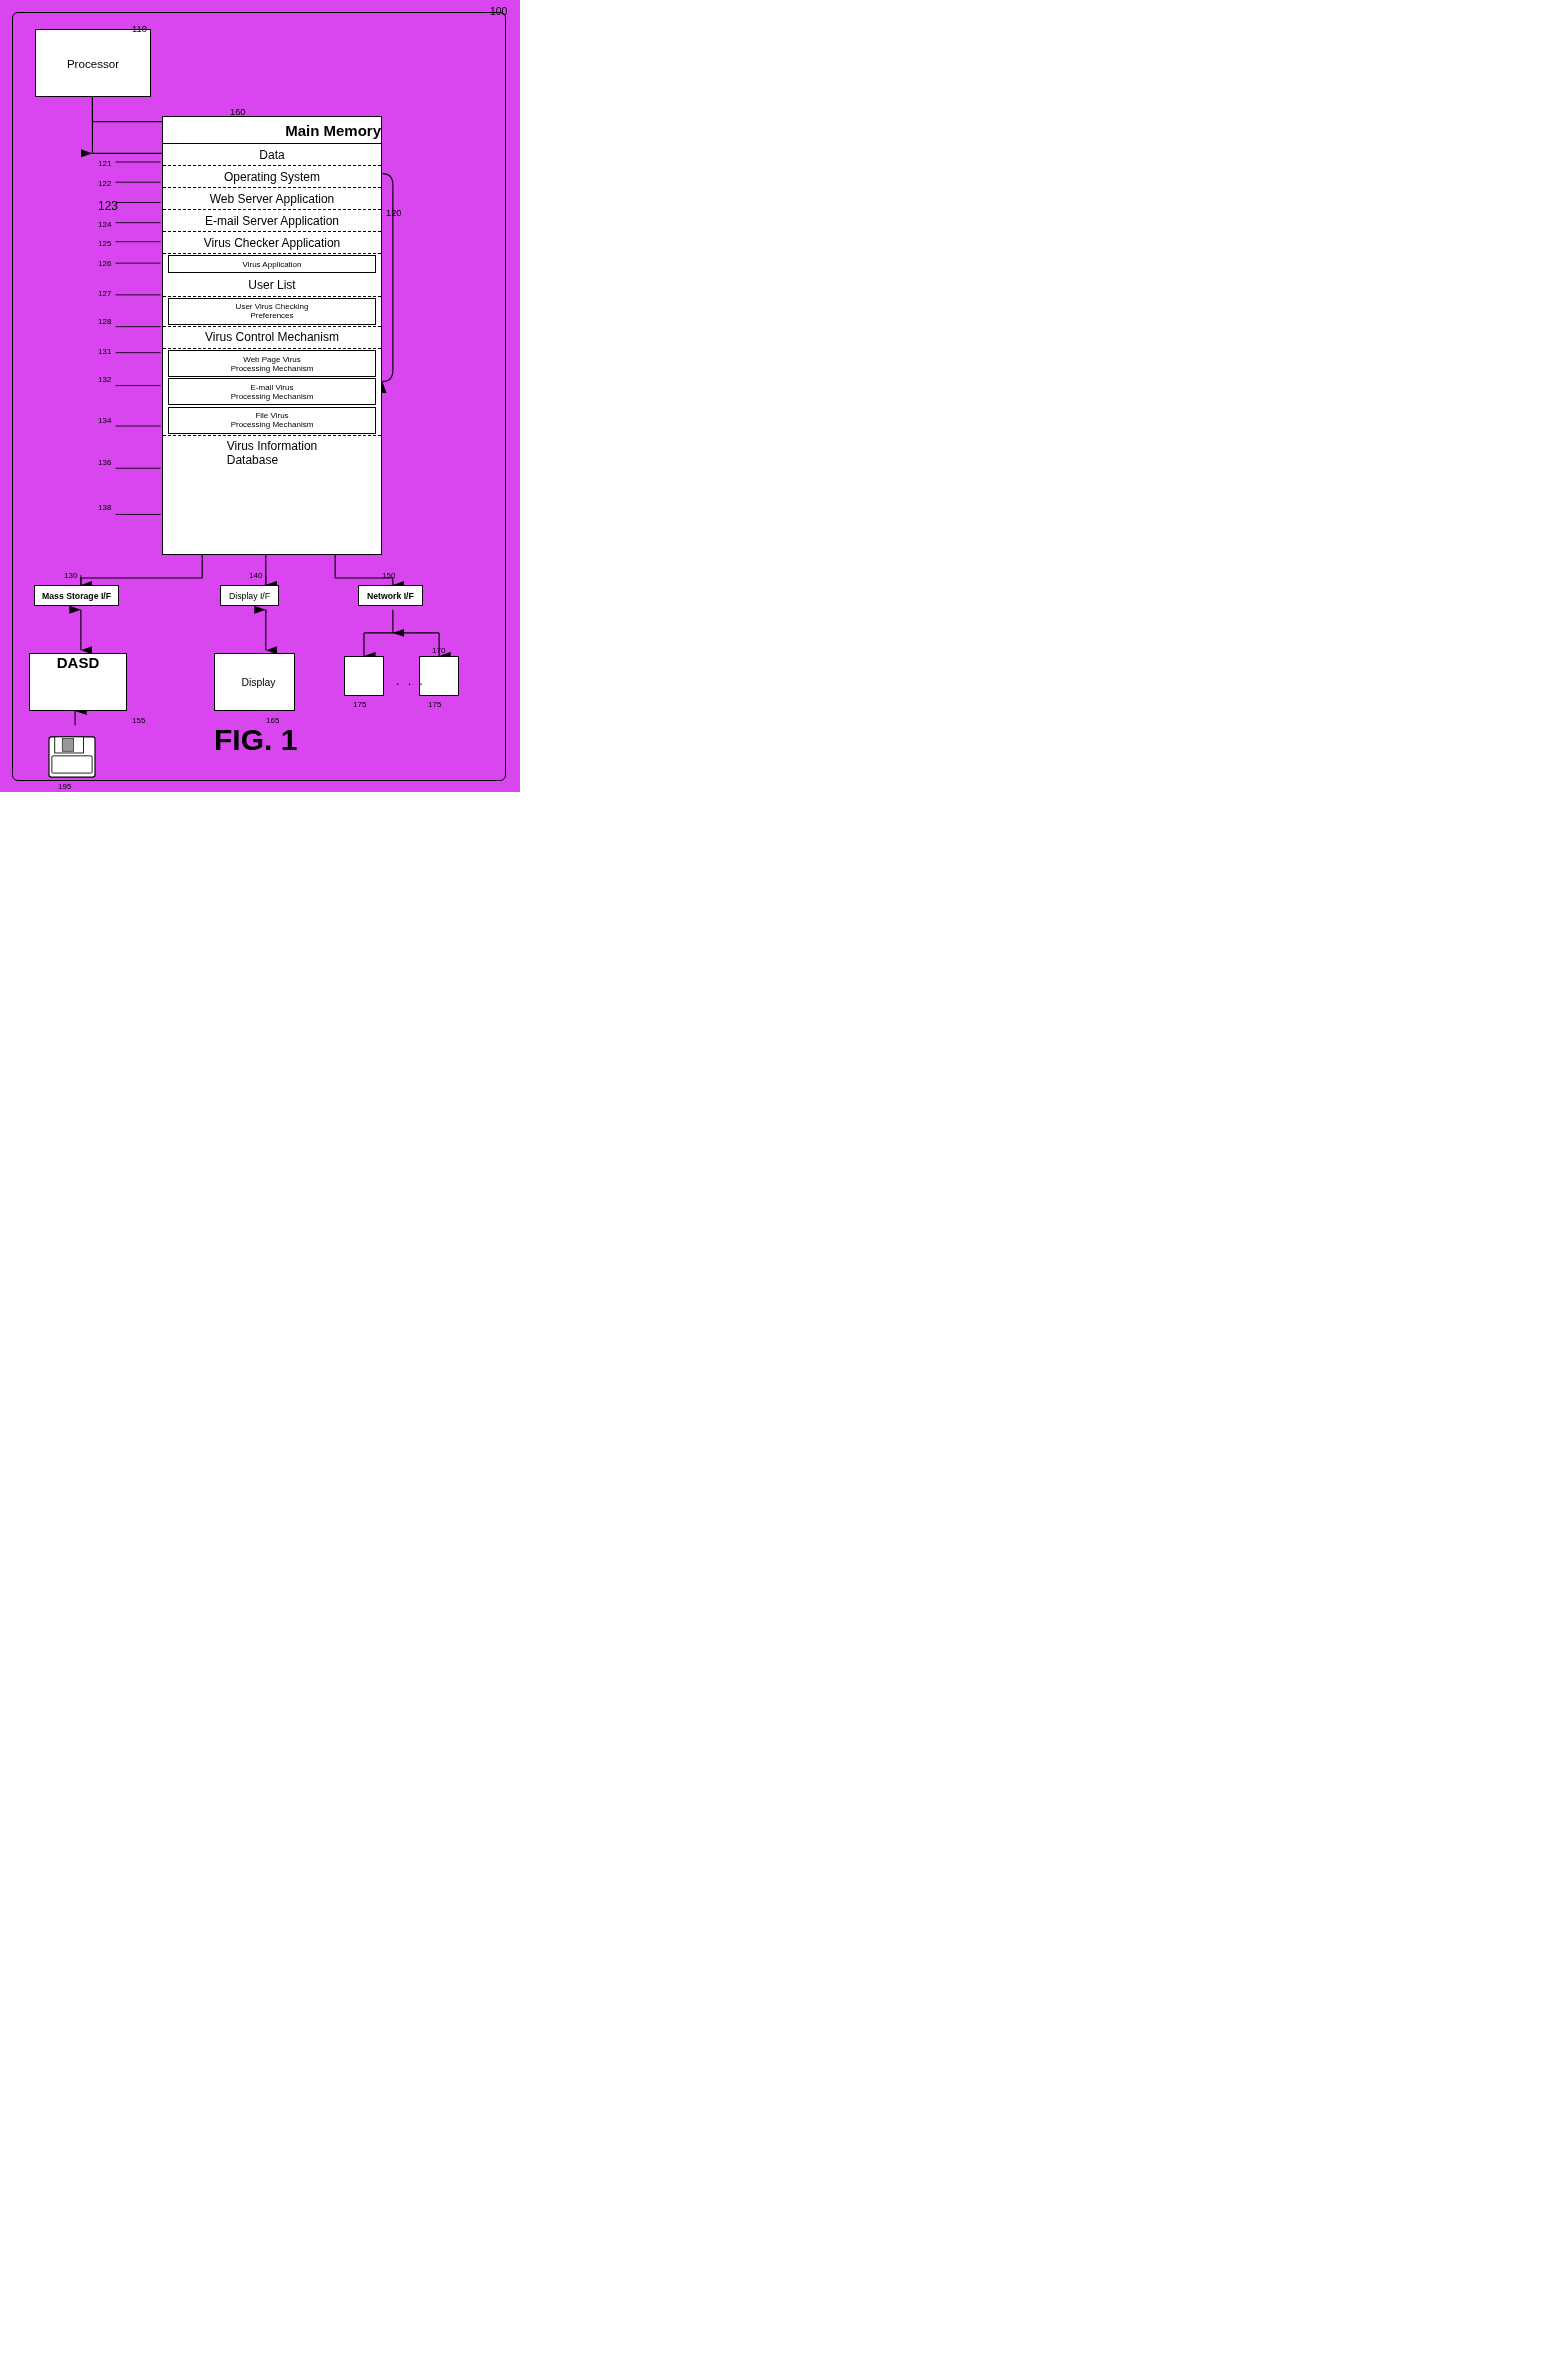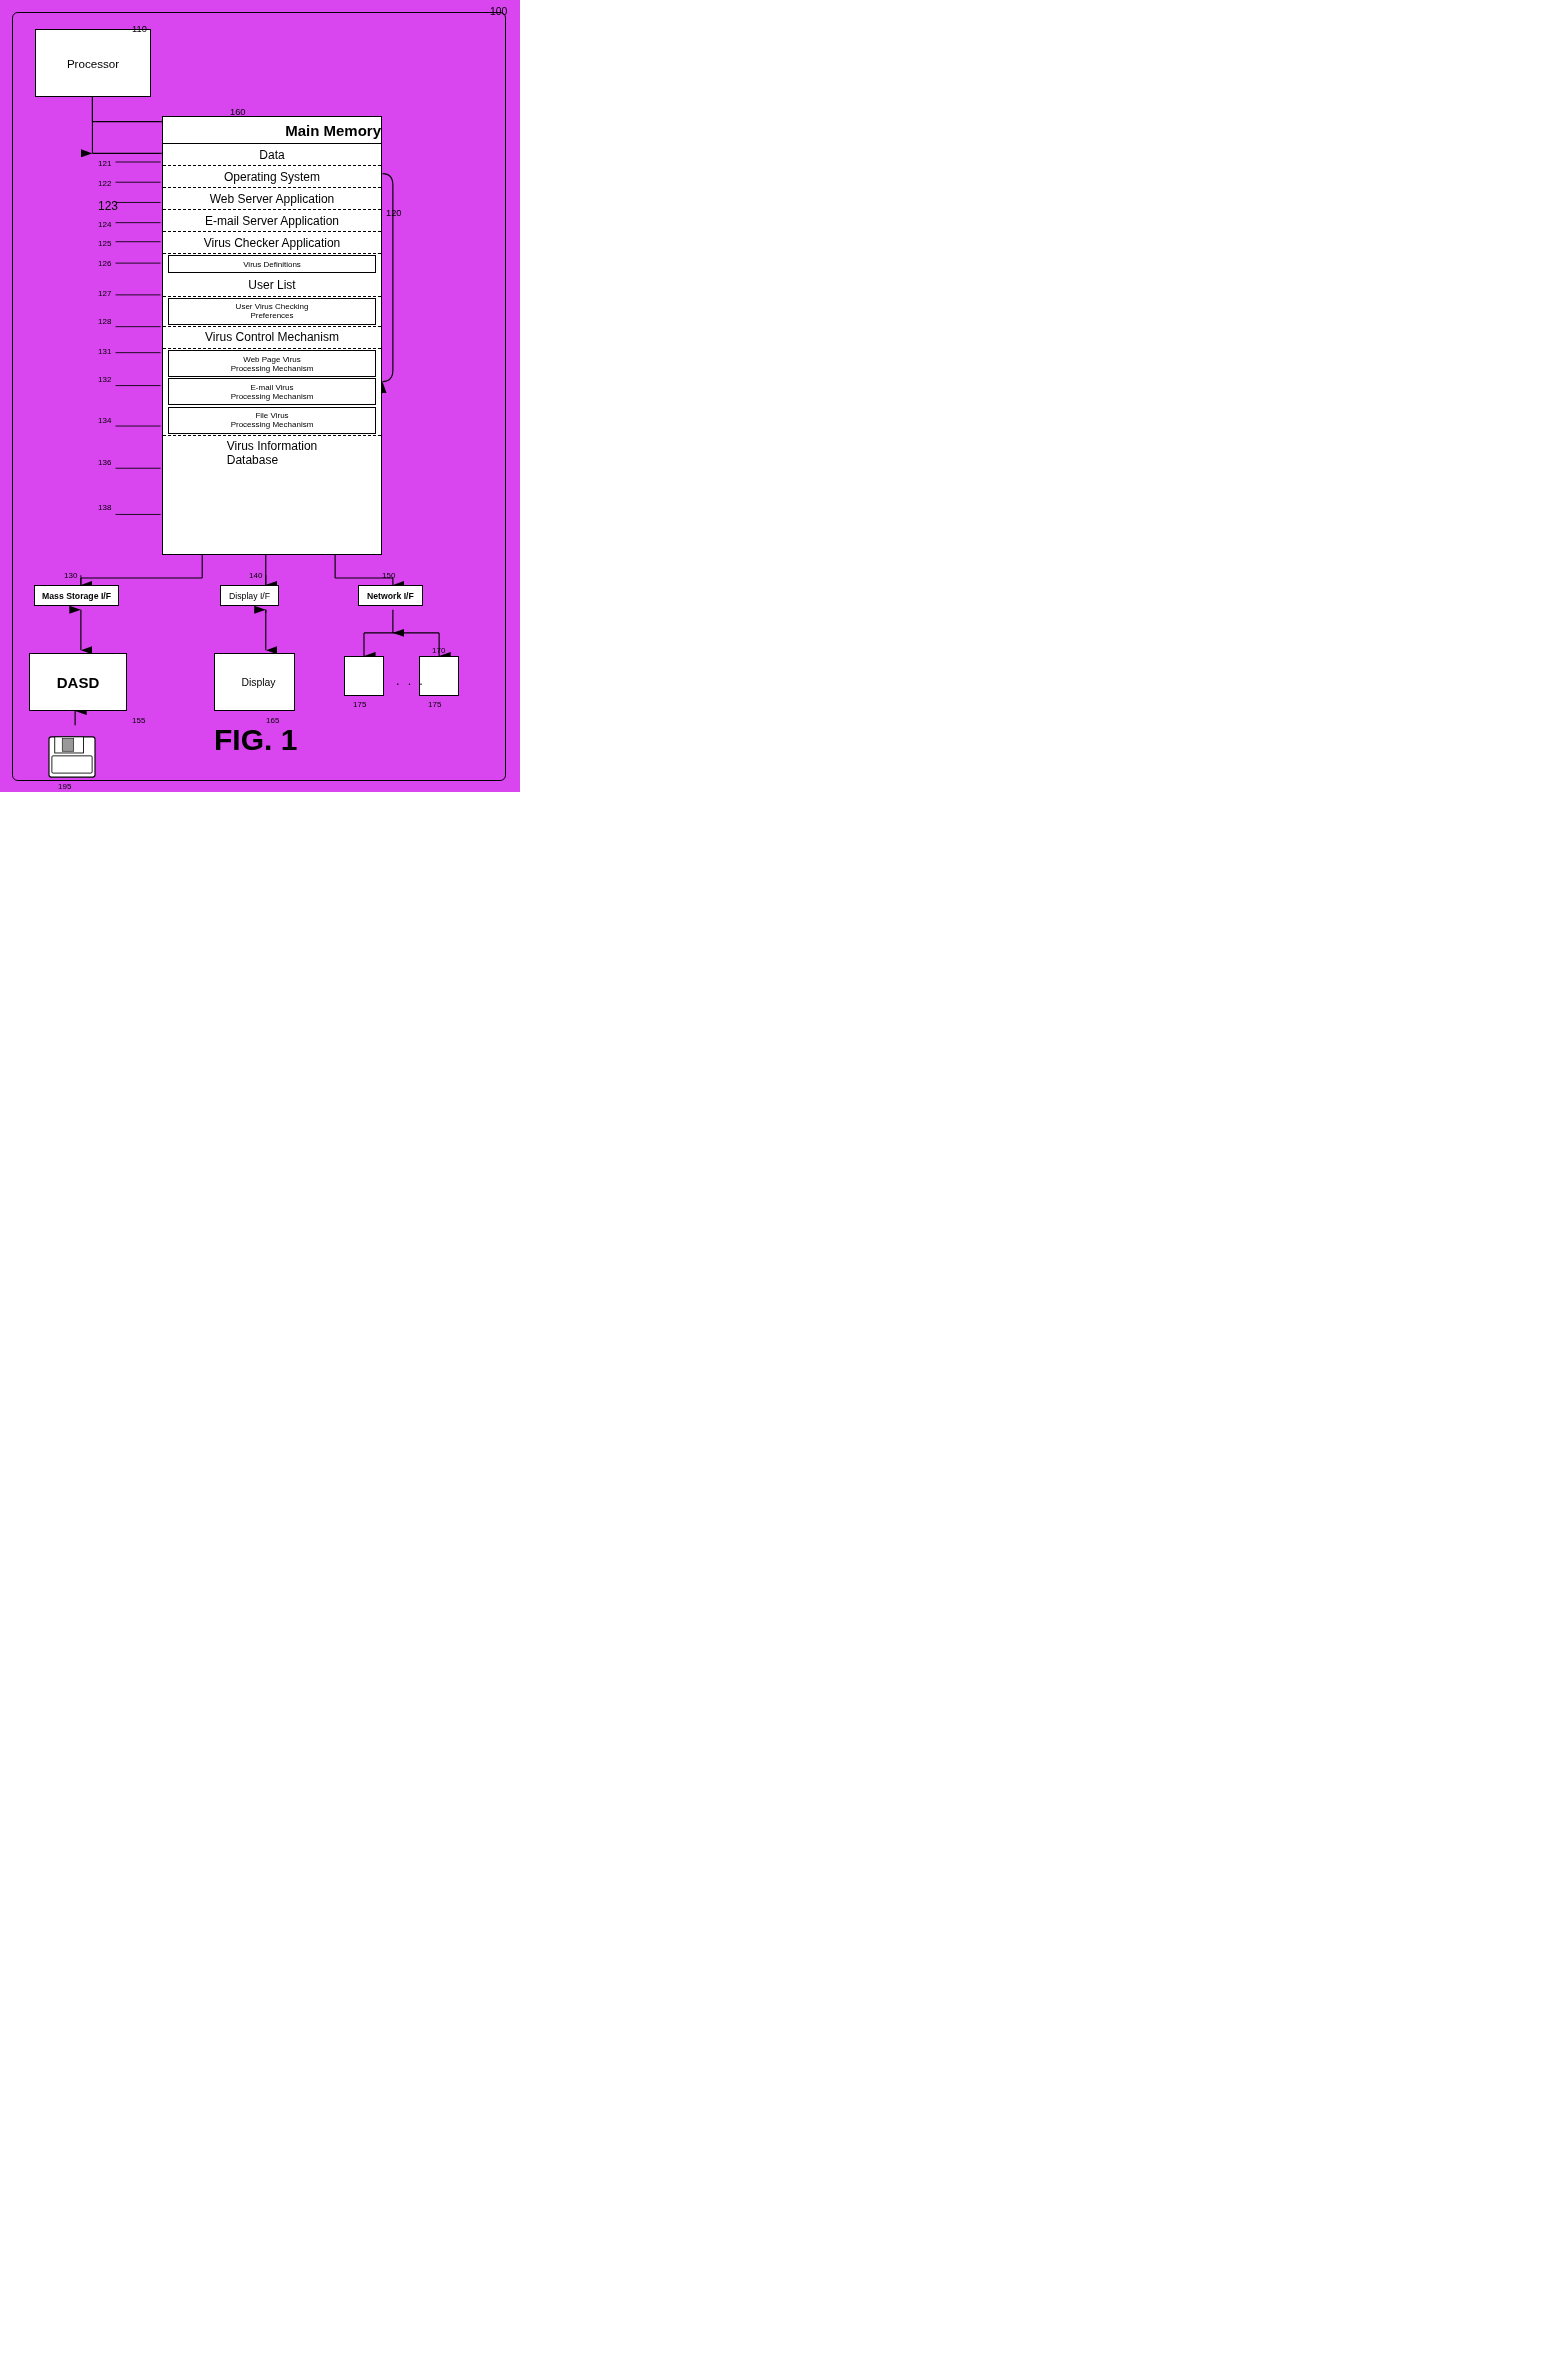--- a/index.html
+++ b/index.html
@@ -87,21 +87,20 @@
 
     
     .dasd-box {
       position: absolute;
       top: 653px;
       left: 29px;
       width: 98px;
       height: 58px;
       border: 1.2px solid #000;
       display: flex;
-      align-items: center;
       justify-content: center;
       font-size: 15px;
       font-weight: bold;
       background: #fff;
     }
 
     
     .display-box {
       position: absolute;
       top: 653px;
@@ -226,21 +225,21 @@
     <div class="memory-row" style="border-bottom:0.6px dashed #000;">Data</div>
 
     <div class="memory-row" style="border-bottom:0.6px dashed #000;">Operating System</div>
 
     <div class="memory-row" style="border-bottom:0.6px dashed #000;">Web Server Application</div>
 
     <div class="memory-row" style="border-bottom:0.6px dashed #000;">E-mail Server Application</div>
 
     <div class="memory-row" style="border-bottom:0.6px dashed #000;">Virus Checker Application</div>
 
-    <div style="margin:1.2px 4.6px; border:1.2px solid #000; text-align:center; padding:3.5px; font-size:8px; border-bottom:1.2px solid #000;">Virus Definitions</div>
+    <div style="margin:1.2px 4.6px; border:1.2px solid #000; text-align:center; padding:3.5px; font-size:8px; border-bottom:1.2px solid #000;">Virus Application</div>
 
     <div class="memory-row" style="border-bottom:0.6px dashed #000;">User List</div>
 
     <div style="margin:1.2px 4.6px; border:1.2px solid #000; text-align:center; padding:3.5px; font-size:8px;">User Virus Checking<br>Preferences</div>
 
     <div class="memory-row" style="border-top:0.6px dashed #000; border-bottom:0.6px dashed #000;">Virus Control Mechanism</div>
 
     <div style="margin:1.2px 4.6px; border:1.2px solid #000; text-align:center; padding:3.5px; font-size:8px;">Web Page Virus<br>Processing Mechanism</div>
 
     <div style="margin:1.2px 4.6px; border:1.2px solid #000; text-align:center; padding:3.5px; font-size:8px;">E-mail Virus<br>Processing Mechanism</div>

